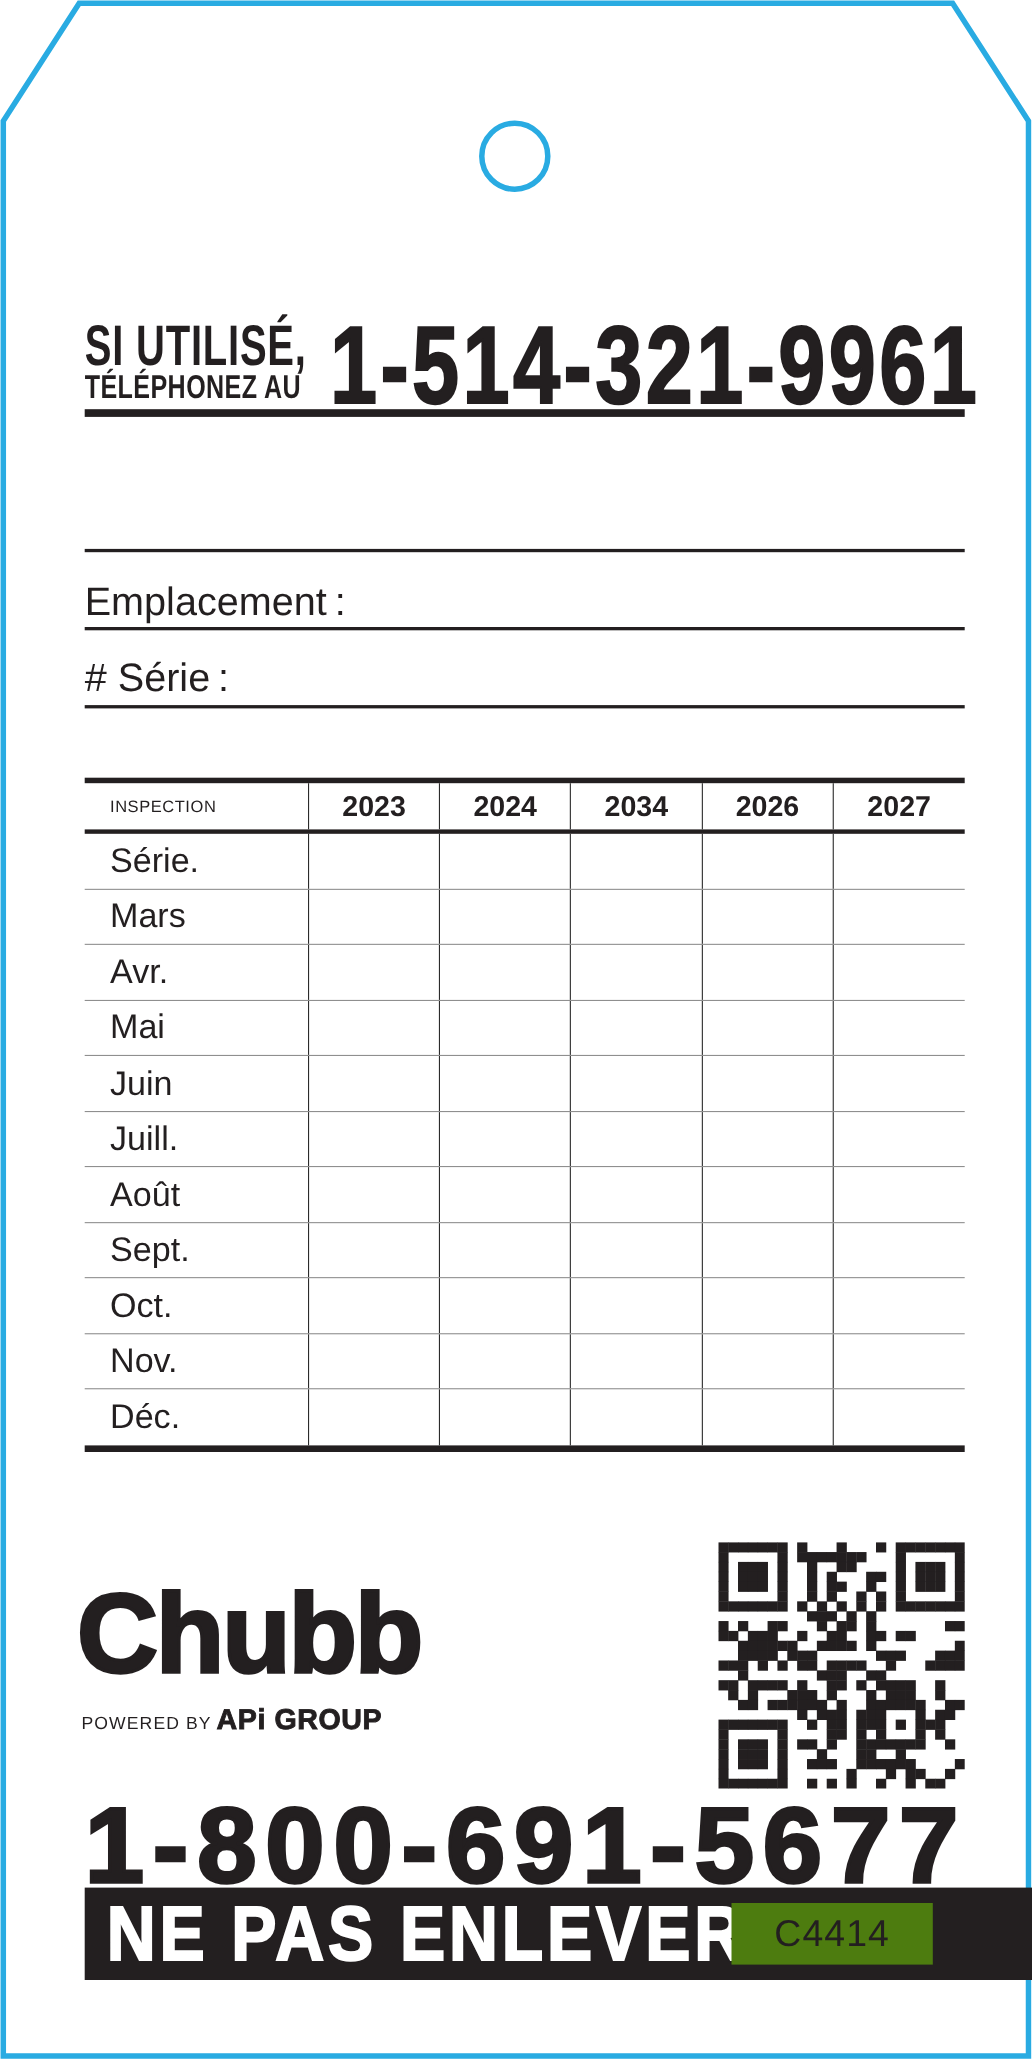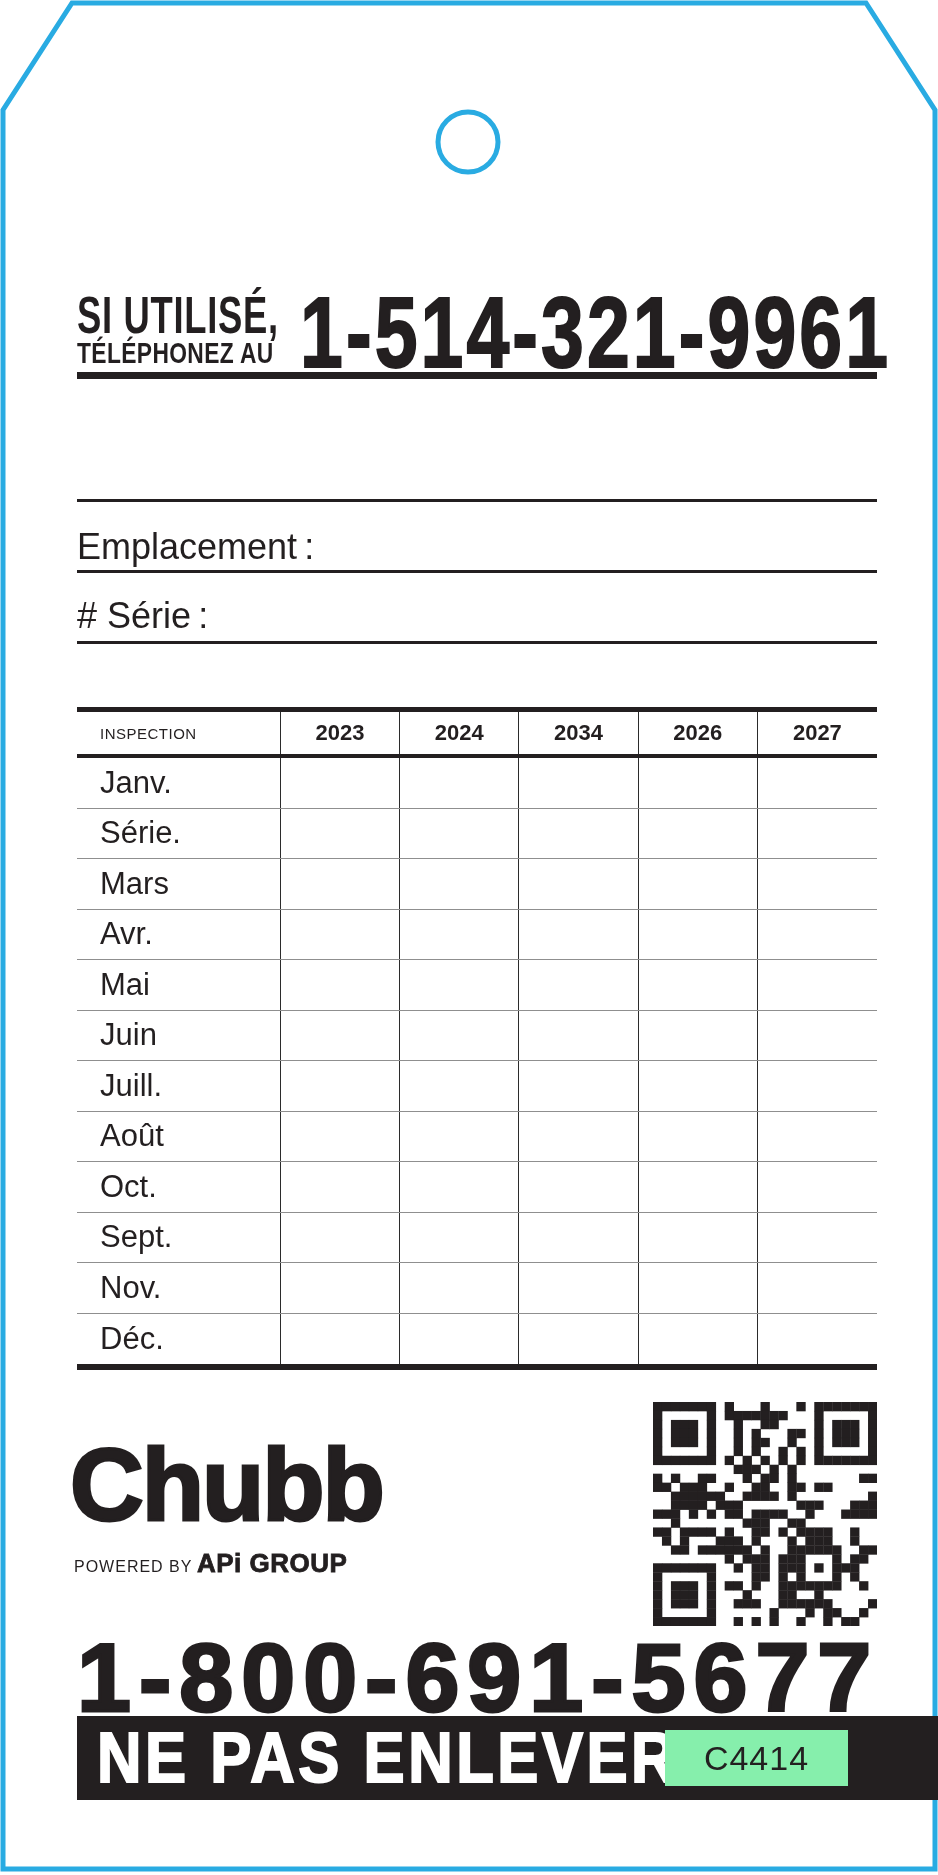--- a/index.html
+++ b/index.html
@@ -24,38 +24,38 @@
   
   .insp-table { left:77px; top:707px; width:800px; border-top:5px solid var(--ink);
                 border-bottom:6px solid var(--ink); }
   .trow { display:grid; grid-template-columns:204px repeat(5,1fr); height:50.5px;
           border-bottom:1.5px solid #8f8f8f; align-items:center; }
   .trow:last-child { border-bottom:none; }
   .thead { height:46px; border-bottom:4px solid var(--ink); }
   .cell { height:100%; display:flex; align-items:center; border-right:1.5px solid #2b2b2b; }
   .cell:last-child { border-right:none; }
   .hcell-first { font-size:15px; font-weight:400; letter-spacing:.5px; padding-left:23px; }
-  .ycell-h { font-size:22px; font-weight:700; justify-content:center; }
+  .ycell-h { font-size:26px; font-weight:700; justify-content:center; }
   .mcell { font-size:31px; padding-left:23px; }
 
   
   .brand { left:70px; top:1434px; font-size:102px; font-weight:700; letter-spacing:-2px;
            -webkit-text-stroke:3px var(--ink); }
   .powered { left:74px; top:1548px; }
   .powered .pb { font-size:16px; font-weight:400; letter-spacing:1px; }
   .powered .ap { font-size:26px; font-weight:700; letter-spacing:.5px; -webkit-text-stroke:.8px var(--ink); }
   #qr { position:absolute; left:653px; top:1402px; }
   #qr rect { fill:var(--ink); }
   .phone-bottom { left:77px; top:1629px; font-size:97px; font-weight:700; letter-spacing:8px;
                   -webkit-text-stroke:3px var(--ink); }
   .bar { left:77px; top:1716px; width:896px; height:84px; background:var(--ink); }
   .bar-text { position:absolute; left:20px; top:50%; transform:translateY(-50%) scaleX(.88);
               transform-origin:0 50%; color:#fff; font-size:70px; font-weight:700; letter-spacing:4px;
               -webkit-text-stroke:2px #fff; white-space:nowrap; line-height:1; }
-  .code-box { position:absolute; left:588px; top:14px; width:183px; height:56px; background:#86efac;
+  .code-box { position:absolute; left:588px; top:14px; width:183px; height:56px; background:#4d7c0f;
               display:flex; align-items:center; justify-content:center; }
   .code-box span { font-size:34px; font-weight:400; color:var(--ink); letter-spacing:1px; }
 </style>
 </head>
 <body>
 
 <svg id="tag-outline" width="938" height="1875" viewBox="0 0 938 1875">
   <polygon class="edge" points="72,3 866,3 935,110 935,1869 3,1869 3,110"></polygon>
   <circle class="edge" cx="468" cy="142" r="30"></circle>
 </svg>
@@ -75,28 +75,20 @@
   <div class="trow thead">
     <div class="cell hcell-first">INSPECTION</div>
     <div class="cell ycell-h">2023</div>
     <div class="cell ycell-h">2024</div>
     <div class="cell ycell-h">2034</div>
     <div class="cell ycell-h">2026</div>
     <div class="cell ycell-h">2027</div>
   </div>
   <div>
       <div class="trow">
-        <div class="cell mcell">Janv.</div>
-        <div class="cell"></div>
-        <div class="cell"></div>
-        <div class="cell"></div>
-        <div class="cell"></div>
-        <div class="cell"></div>
-      </div>
-      <div class="trow">
         <div class="cell mcell">Série.</div>
         <div class="cell"></div>
         <div class="cell"></div>
         <div class="cell"></div>
         <div class="cell"></div>
         <div class="cell"></div>
       </div>
       <div class="trow">
         <div class="cell mcell">Mars</div>
         <div class="cell"></div>
@@ -139,29 +131,29 @@
       </div>
       <div class="trow">
         <div class="cell mcell">Août</div>
         <div class="cell"></div>
         <div class="cell"></div>
         <div class="cell"></div>
         <div class="cell"></div>
         <div class="cell"></div>
       </div>
       <div class="trow">
+        <div class="cell mcell">Sept.</div>
+        <div class="cell"></div>
+        <div class="cell"></div>
+        <div class="cell"></div>
+        <div class="cell"></div>
+        <div class="cell"></div>
+      </div>
+      <div class="trow">
         <div class="cell mcell">Oct.</div>
-        <div class="cell"></div>
-        <div class="cell"></div>
-        <div class="cell"></div>
-        <div class="cell"></div>
-        <div class="cell"></div>
-      </div>
-      <div class="trow">
-        <div class="cell mcell">Sept.</div>
         <div class="cell"></div>
         <div class="cell"></div>
         <div class="cell"></div>
         <div class="cell"></div>
         <div class="cell"></div>
       </div>
       <div class="trow">
         <div class="cell mcell">Nov.</div>
         <div class="cell"></div>
         <div class="cell"></div>

